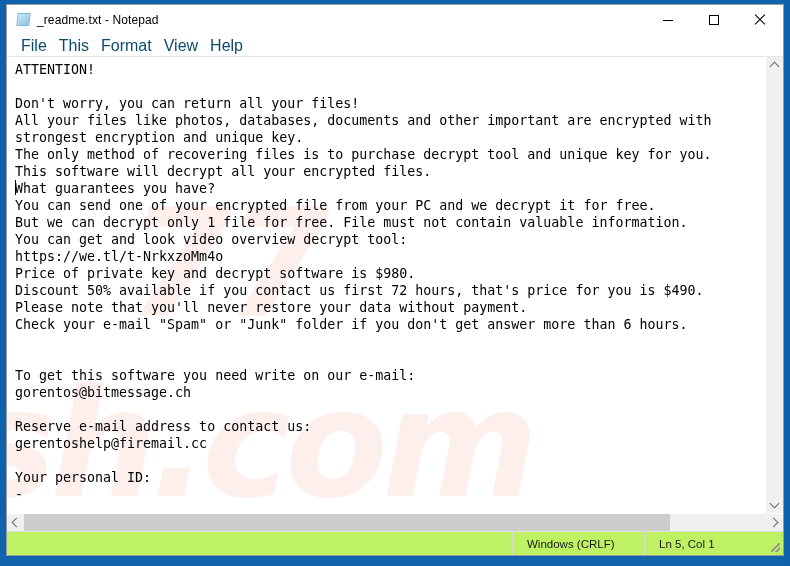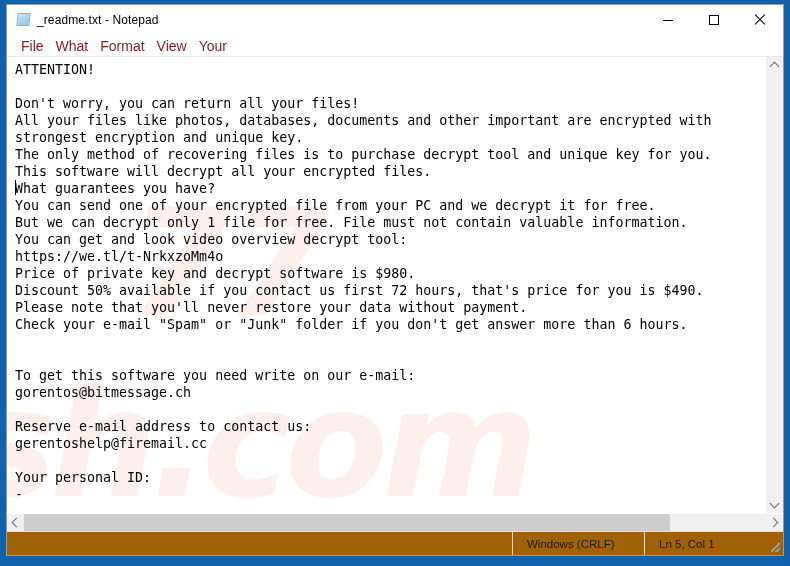--- a/index.html
+++ b/index.html
@@ -113,22 +113,22 @@
   #menu-bar {
     height: 21px;
     background: #ffffff;
     display: flex;
     align-items: center;
     padding-left: 8px;
     flex: none;
     border-bottom: 1px solid #e6e6e6;
   }
   .menu-item {
-    font-size: 14px;
-    color: #7f1d1d;
+    font-size: 16px;
+    color: #0c4a6e;
     padding: 2px 6px;
     cursor: default;
     white-space: nowrap;
   }
 
   
   #editor-region {
     flex: 1 1 auto;
     position: relative;
     display: flex;
@@ -231,21 +231,21 @@
     position: absolute;
     left: 0; top: 0; bottom: 0;
     width: 87%;
     background: #cdcdcd;
   }
 
   
   #status-bar {
     height: 23px;
     flex: none;
-    background: #a16207;
+    background: #bef264;
     border-top: 1px solid #dfdfdf;
     display: flex;
     align-items: center;
     font-size: 11.5px;
     color: #1a1a1a;
     position: relative;
   }
   .status-cell {
     height: 23px;
     display: flex;
@@ -295,24 +295,24 @@
           <span class="glyph-max"></span>
         </div>
         <div class="win-btn close-btn">
           <span class="glyph-close"></span>
         </div>
       </div>
     </div>
 
     <div id="menu-bar">
       <div class="menu-item">File</div>
-      <div class="menu-item">What</div>
+      <div class="menu-item">This</div>
       <div class="menu-item">Format</div>
       <div class="menu-item">View</div>
-      <div class="menu-item">Your</div>
+      <div class="menu-item">Help</div>
     </div>
 
     <div id="editor-region">
 
       <div id="text-area-wrap">
         <div id="watermark">
           <div class="wm-txt" id="wm-a">77</div>
           <div class="wm-txt" id="wm-b">sh.com</div>
         </div>
         <div id="text-content">ATTENTION!

